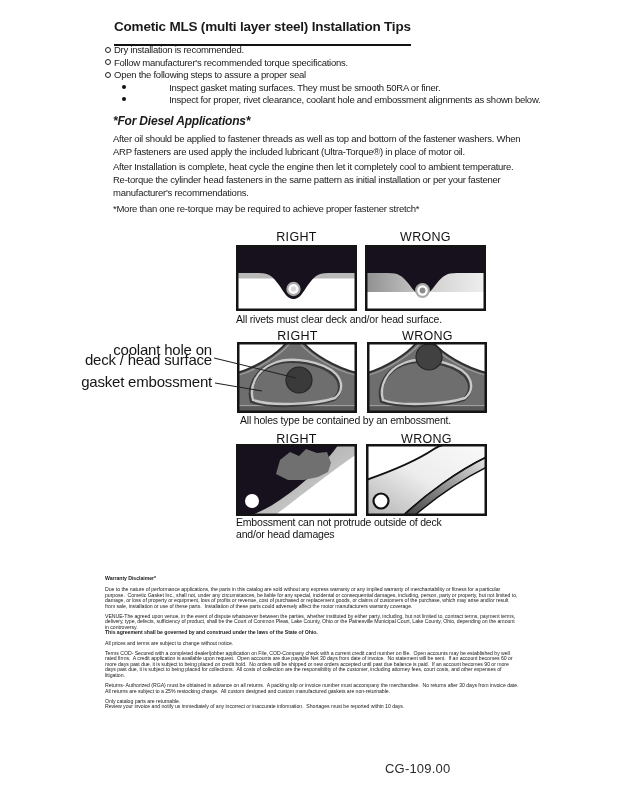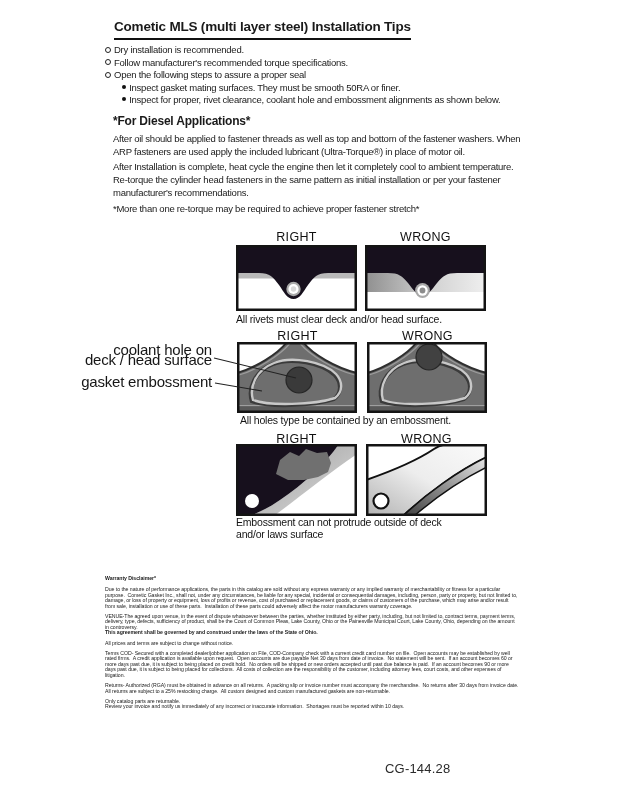--- a/index.html
+++ b/index.html
@@ -4,30 +4,30 @@
 <style>
   html,body{margin:0;padding:0;background:#ffffff;}
   #page{
     position:relative;width:618px;height:800px;background:#ffffff;overflow:hidden;
     font-family:"Liberation Sans","DejaVu Sans",sans-serif;color:#1a1a1a;
   }
   .abs{position:absolute;}
   
   #title{
     left:114px;top:19px;font-size:13.5px;font-weight:bold;letter-spacing:-0.2px;
-    border-bottom:2px solid #111;padding-bottom:4px;white-space:nowrap;
+    border-bottom:2px solid #111;padding-bottom:10px;white-space:nowrap;
   }
   
   #bullets{left:105px;top:44px;width:440px;font-size:9.5px;letter-spacing:-0.25px;}
   .b-row{display:flex;align-items:flex-start;height:12.6px;}
-  .b-row.sub{padding-left:17px;}
+  .b-row.sub{padding-left:17px;gap:40px;}
   .mk-open{width:4px;height:4px;border:1px solid #222;border-radius:50%;margin:2.5px 3px 0 0;flex:none;}
   .mk-dot{width:4.2px;height:4.2px;background:#111;border-radius:50%;margin:2.8px 3px 0 0;flex:none;}
   
-  #diesel-heading{left:113px;top:114px;font-size:12px;font-weight:bold;letter-spacing:-0.2px;}
+  #diesel-heading{left:113px;top:114px;font-size:12px;font-weight:bold;letter-spacing:-0.2px;font-style:italic;}
   .para{width:416px;font-size:9.5px;line-height:13px;letter-spacing:-0.25px;}
   #diesel-p1{left:113px;top:132px;}
   #diesel-p2{left:113px;top:160px;}
   #diesel-note{left:113px;top:202px;}
   
   .col-head{width:121px;text-align:center;font-size:12.5px;letter-spacing:0.3px;color:#111;}
   .cap{font-size:10.5px;letter-spacing:-0.2px;color:#141414;line-height:11.5px;}
   .dbox{line-height:0;}
   .dbox svg{display:block;}
   
@@ -189,34 +189,34 @@
             <stop offset="1" stop-color="#e8e8e8"></stop>
         </linearGradient>
       </defs>
       <rect width="121" height="72" fill="#ffffff"></rect>
       <path d="M0 36 C26 27 50 17 68 5 C75 0.5 80 0 88 0 H121 V13 C92 27 60 50 37 72 H0 Z" fill="url(#g4)" stroke="#111111" stroke-width="2"></path>
       <path d="M37 72 C60 50 92 27 121 13 V23 C95 36 68 55 48 72 Z" fill="url(#g5)" stroke="#111111" stroke-width="1.5"></path>
       <circle cx="15" cy="57" r="7.5" fill="#ffffff" stroke="#111111" stroke-width="2.2"></circle>
       <rect x="1.25" y="1.25" width="118.5" height="69.5" fill="none" stroke="#141414" stroke-width="2.5"></rect>
     </svg>
   </div>
-  <div class="abs cap" style="left:236px;top:517px;width:220px;">Embossment can not protrude outside of deck and/or laws surface</div>
+  <div class="abs cap" style="left:236px;top:517px;width:220px;">Embossment can not protrude outside of deck and/or head damages</div>
 
   <svg id="leader-overlay" class="abs" width="618" height="800">
     <line x1="214" y1="358" x2="296" y2="378" stroke="#222222" stroke-width="1.1"></line>
     <line x1="215" y1="383" x2="262" y2="391" stroke="#222222" stroke-width="1.1"></line>
   </svg>
 
   <div id="warranty" class="abs">
     <div class="whead">Warranty Disclaimer*</div>
     <p class="wp">Due to the nature of performance applications, the parts in this catalog are sold without any express warranty or any implied warranty of merchantability or fitness for a particular purpose.  Cometic Gasket Inc., shall not, under any circumstances, be liable for any special, incidental or consequential damages, including, person, party or property, but not limited to, damage, or loss of property or equipment, loss of profits or revenue, cost of purchased or replacement goods, or claims of customers of the purchase, which may arise and/or result from sale, installation or use of these parts.  Installation of these parts could adversely affect the motor manufacturers warranty coverage.</p>
     <p class="wp nogap">VENUE-The agreed upon venue, in the event of dispute whatsoever between the parties, whether instituted by either party, including, but not limited to, contract terms, payment terms, delivery, type, defects, sufficiency of product, shall be the Court of Common Pleas, Lake County, Ohio or the Painesville Municipal Court, Lake County, Ohio, depending on the amount in controversy.</p>
     <p class="wp wbold">This agreement shall be governed by and construed under the laws of the State of Ohio.</p>
     <p class="wp">All prices and terms are subject to change without notice.</p>
     <p class="wp">Terms COD- Secured with a completed dealer/jobber application on File, COD-Company check with a current credit card number on file.  Open accounts may be established by well rated firms.  A credit application is available upon request.  Open accounts are due payable Net 30 days from date of invoice.  No statement will be sent.  If an account becomes 60 or more days past due, it is subject to being placed on credit hold.  No orders will be shipped or new orders accepted until past due balance is paid.  If an account becomes 90 or more days past due, it is subject to being placed for collections.  All costs of collection are the responsibility of the customer, including attorney fees, court costs, and other expenses of litigation.</p>
     <p class="wp">Returns- Authorized (RGA) must be obtained in advance on all returns.  A packing slip or invoice number must accompany the merchandise.  No returns after 30 days from invoice date.  All returns are subject to a 25% restocking charge.  All custom designed and custom manufactured gaskets are non-returnable.</p>
     <p class="wp">Only catalog parts are returnable.
 Review your invoice and notify us immediately of any incorrect or inaccurate information.  Shortages must be reported within 10 days.</p>
   </div>
 
-  <div id="footer-code" class="abs">CG-144.28</div>
+  <div id="footer-code" class="abs">CG-109.00</div>
 
 </div>
 
 </body></html>

